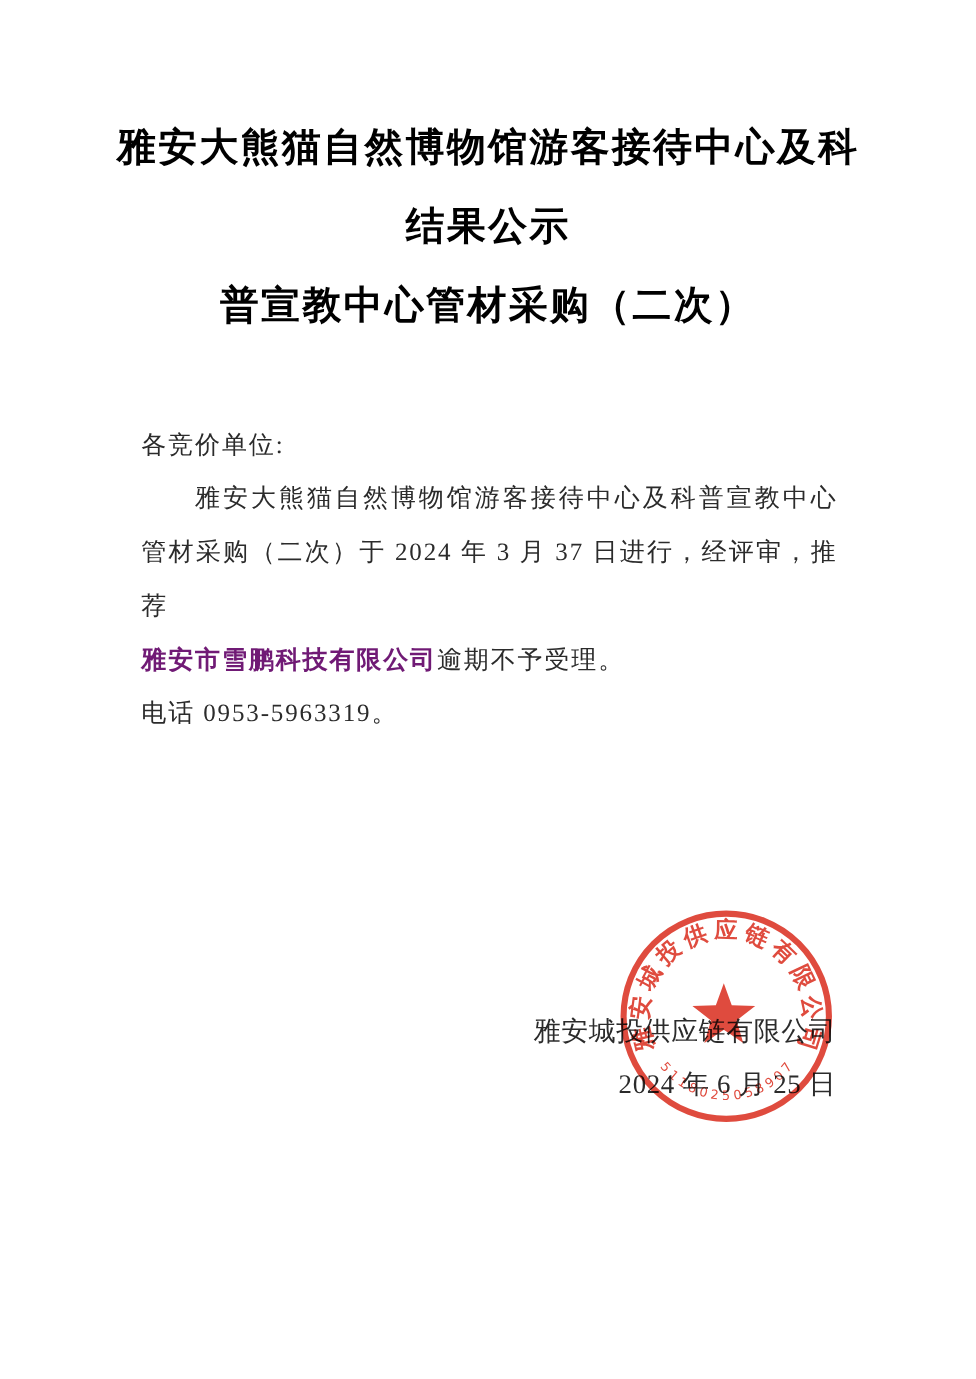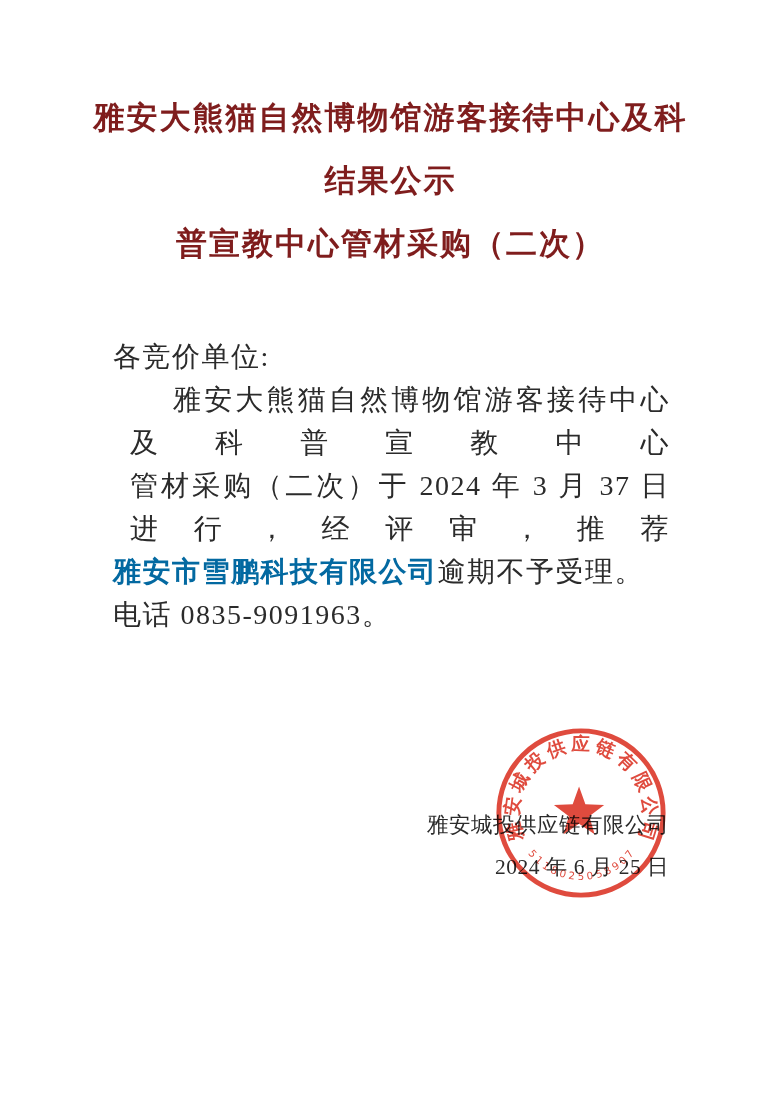--- a/index.html
+++ b/index.html
@@ -20,46 +20,45 @@
     top: 86px;
     left: 0;
     width: 781px;
     text-align: center;
   }
   .title-line {
     font-size: 31px;
     font-weight: 700;
     line-height: 63px;
     letter-spacing: 2px;
-    color: #7f1d1d;
+    color: #000000;
     white-space: nowrap;
   }
 
   
   .body-block {
     position: absolute;
     top: 335px;
     left: 113px;
     width: 557px;
   }
   .body-line {
-    font-size: 28px;
+    font-size: 20px;
     line-height: 43px;
     letter-spacing: 1.5px;
     color: #2b2b2b;
     white-space: nowrap;
   }
   .body-line.fill {
     white-space: normal;
     text-align: justify;
     text-align-last: justify;
-    margin-left: 17px;
   }
   .body-line.indent { text-indent: 43px; }
-  .bold-seg { font-weight: 700; color: #0369a1; }
+  .bold-seg { font-weight: 700; color: #701a75; }
 
   
   .signature-block {
     position: absolute;
     top: 804px;
     right: 112px;
     text-align: right;
   }
   .sig-line {
     font-size: 21.5px;
@@ -103,21 +102,21 @@
     <div class="title-line">普宣教中心管材采购（二次）</div>
   </div>
 
   <div class="body-block">
     <div class="body-line">各竞价单位:</div>
 
     <div class="body-line fill indent">雅安大熊猫自然博物馆游客接待中心及科普宣教中心</div>
     <div class="body-line fill">管材采购（二次）于 2024 年 3 月  37 日进行，经评审，推荐</div>
     <div class="body-line"><span class="bold-seg">雅安市雪鹏科技有限公司</span><span>逾期不予受理。</span></div>
 
-    <div class="body-line">电话 0835-9091963。</div>
+    <div class="body-line">电话 0953-5963319。</div>
   </div>
 
   <div class="signature-block">
     <div class="sig-line">雅安城投供应链有限公司</div>
     <div class="sig-line">2024 年 6 月 25 日</div>
   </div>
 
   <svg class="seal" viewBox="0 0 180 180" xmlns="http://www.w3.org/2000/svg">
     <defs>
       <path id="ring-path" d="M 32,117 A 64,64 0 1 1 148,117" fill="none"></path>

